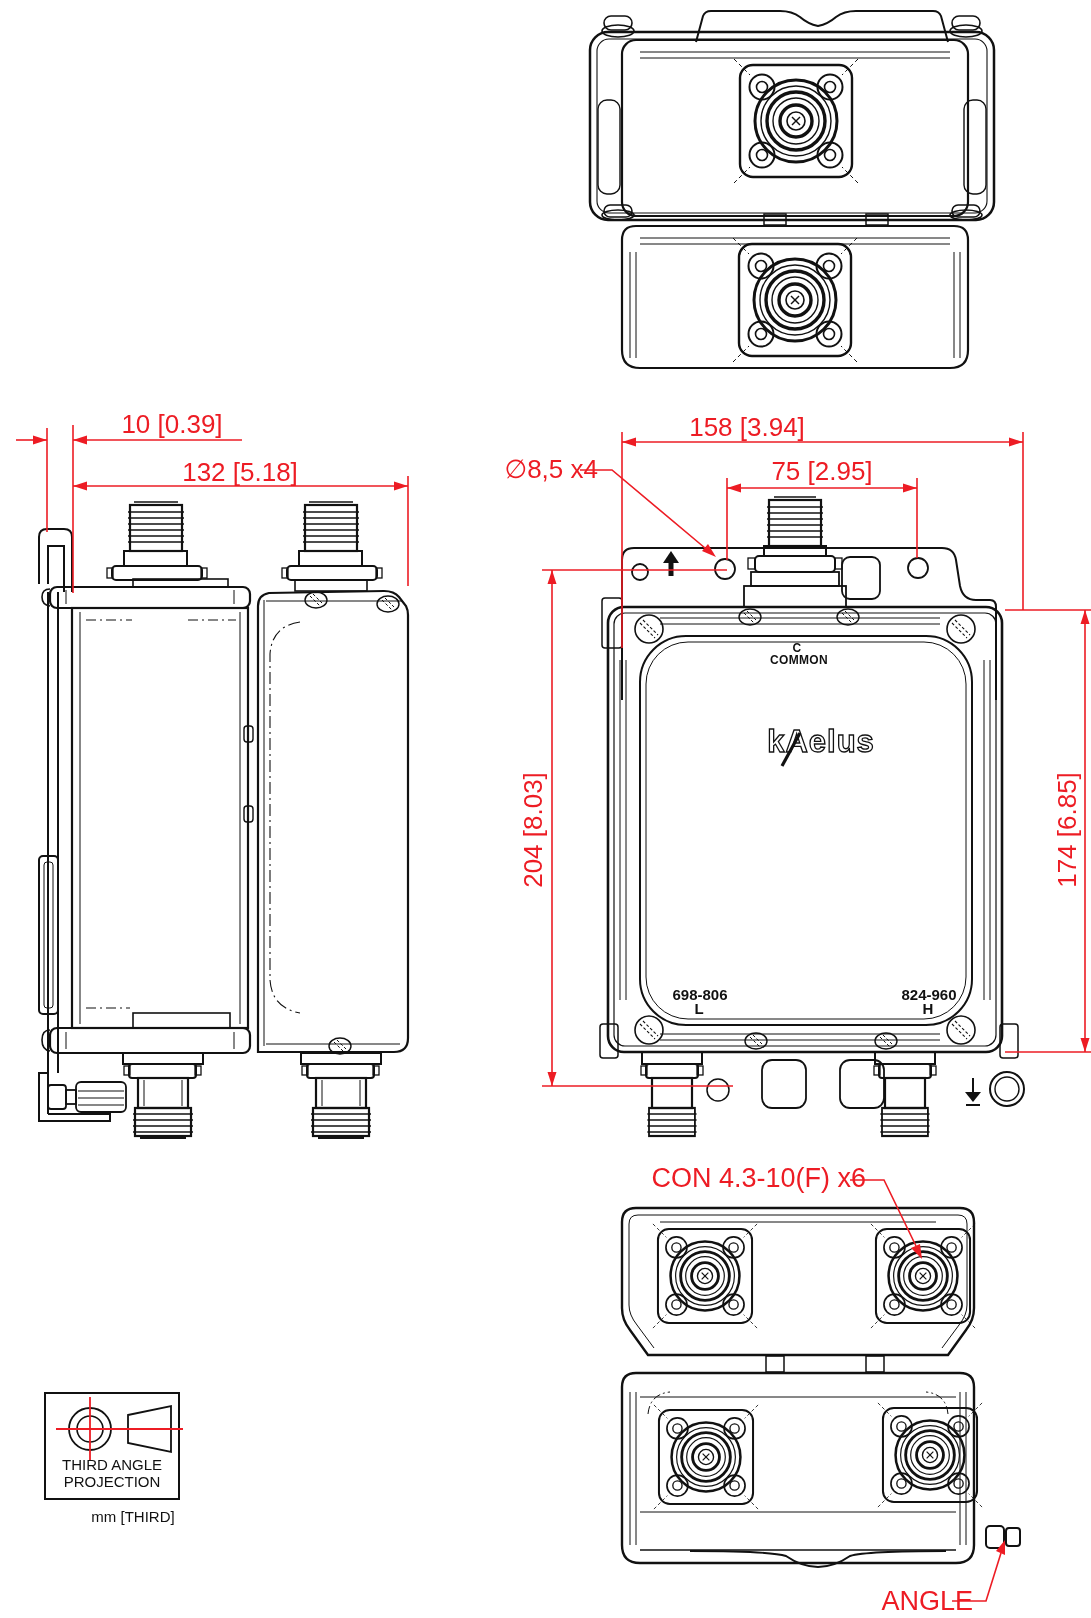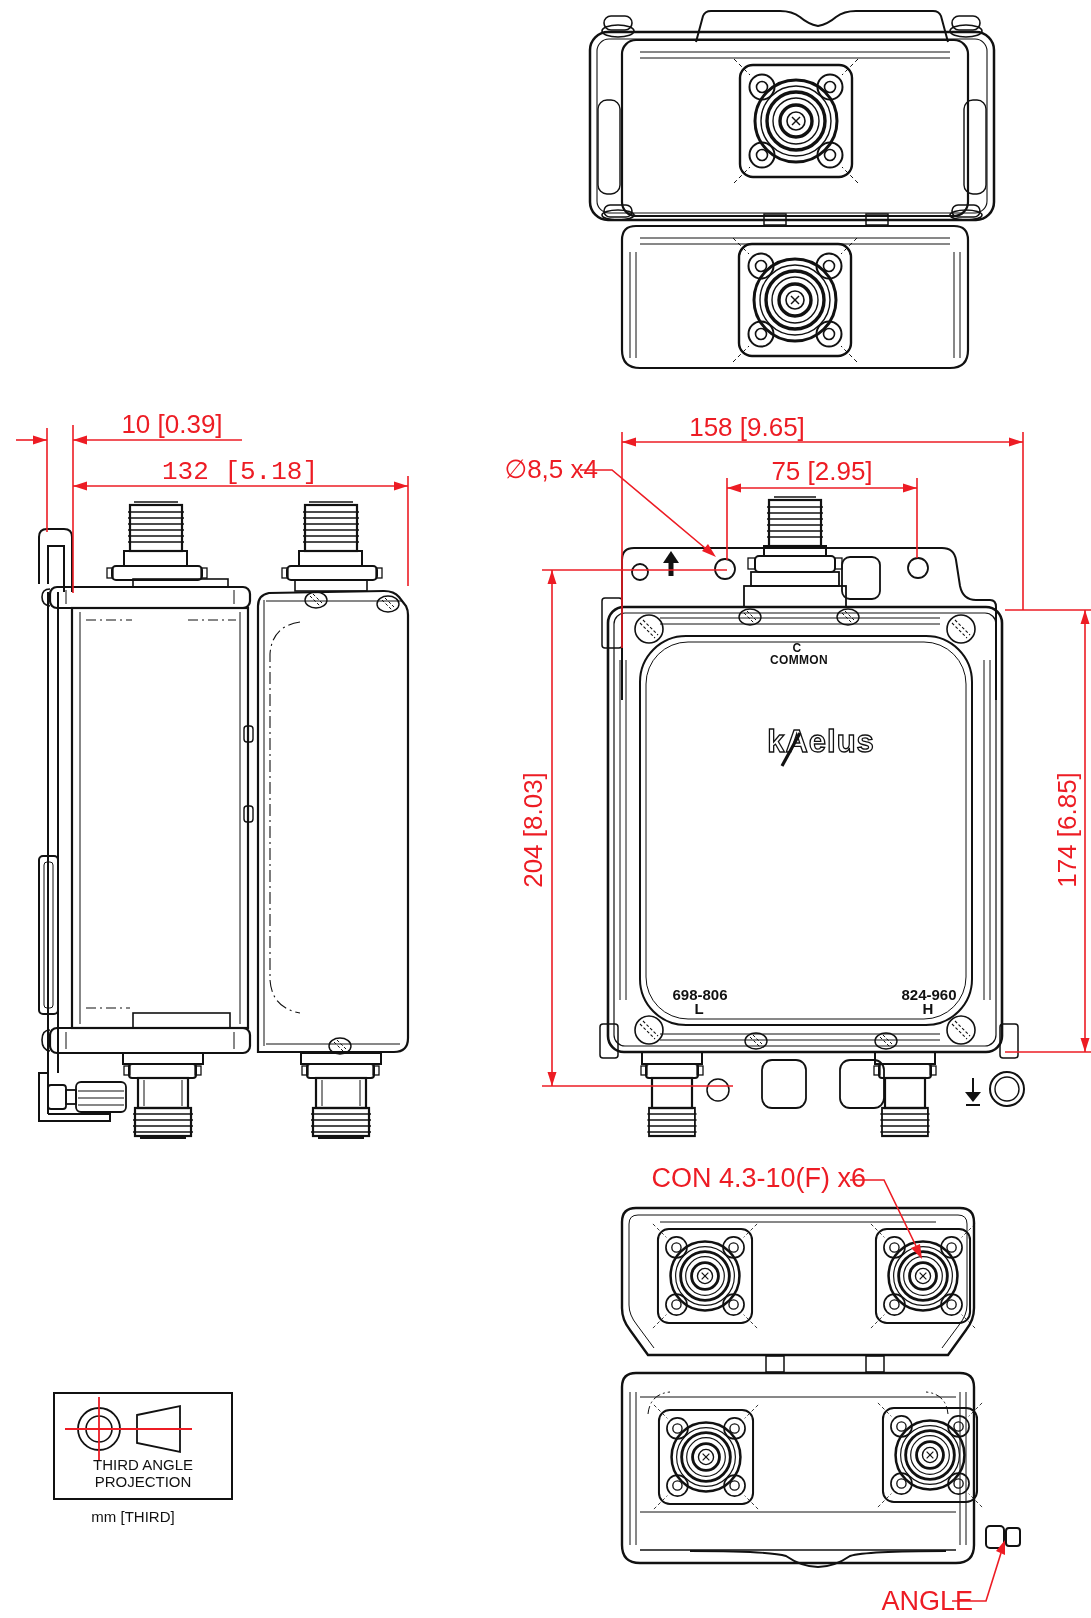--- a/index.html
+++ b/index.html
@@ -8,21 +8,21 @@
   svg{position:absolute;overflow:visible;}
   .lineart{stroke:#111;fill:none;}
   .dimtxt{position:absolute;color:#ED1C24;font:26px/28px "Liberation Sans",sans-serif;
           text-align:center;white-space:nowrap;}
   .dimtxt.left{text-align:right;}
   .rot{transform:rotate(-90deg);transform-origin:center center;}
   .blktxt{position:absolute;color:#111;text-align:center;white-space:nowrap;
           font-family:"Liberation Sans",sans-serif;}
   .small-bold{font-weight:bold;font-size:12px;line-height:12px;letter-spacing:.3px;}
   .band{font-weight:bold;font-size:15px;line-height:13px;}
-  #projection-box{position:absolute;left:53px;top:1392px;width:180px;height:108px;
+  #projection-box{position:absolute;left:44px;top:1392px;width:136px;height:108px;
                   border:2.5px solid #111;box-sizing:border-box;}
   .projtxt{position:absolute;width:100%;text-align:center;font-size:15px;line-height:16px;color:#111;}
   #overlay{pointer-events:none;z-index:40;}
   .txtlayer{z-index:50;}
 </style>
 </head>
 <body>
 
 <div id="canvas">
 
@@ -382,22 +382,22 @@
     <polygon points="552,1086 547.5,1072 556.5,1072"></polygon>
     <polygon points="1085,610 1080.5,624 1089.5,624"></polygon>
     <polygon points="1085,1052 1080.5,1038 1089.5,1038"></polygon>
     <polygon points="922,1259 911,1248 920,1244"></polygon>
     <polygon points="1005,1540 1005,1555 996,1551"></polygon>
   </g>
 </svg>
 
 <div class="txtlayer" style="position:absolute;left:0;top:0;width:880px;height:1618px;">
   <div class="dimtxt" style="left:92px;top:410px;width:160px;">10 [0.39]</div>
-  <div class="dimtxt" style="left:160px;top:458px;width:160px;font-family:Liberation Mono, monospace;">132 [5.18]</div>
-  <div class="dimtxt" style="left:667px;top:413px;width:160px;">158 [9.65]</div>
+  <div class="dimtxt" style="left:160px;top:458px;width:160px;">132 [5.18]</div>
+  <div class="dimtxt" style="left:667px;top:413px;width:160px;">158 [3.94]</div>
   <div class="dimtxt left" style="left:468px;top:455px;width:130px;">∅8,5 x4</div>
   <div class="dimtxt" style="left:742px;top:457px;width:160px;">75 [2.95]</div>
   <div class="dimtxt rot" style="left:423px;top:816px;width:220px;height:28px;">204 [8.03]</div>
   <div class="dimtxt rot" style="left:957px;top:816px;width:220px;height:28px;">174 [6.85]</div>
   <div class="dimtxt left" style="left:626px;top:1164px;width:240px;font-size:27px;">CON 4.3-10(F) x6</div>
   <div class="dimtxt left" style="left:853px;top:1587px;width:120px;font-size:27px;">ANGLE</div>
 
   <div class="blktxt small-bold" style="left:777px;top:642px;width:40px;">C</div>
   <div class="blktxt small-bold" style="left:759px;top:654px;width:80px;">COMMON</div>
   <div class="blktxt band" style="left:660px;top:988px;width:80px;">698-806</div>

